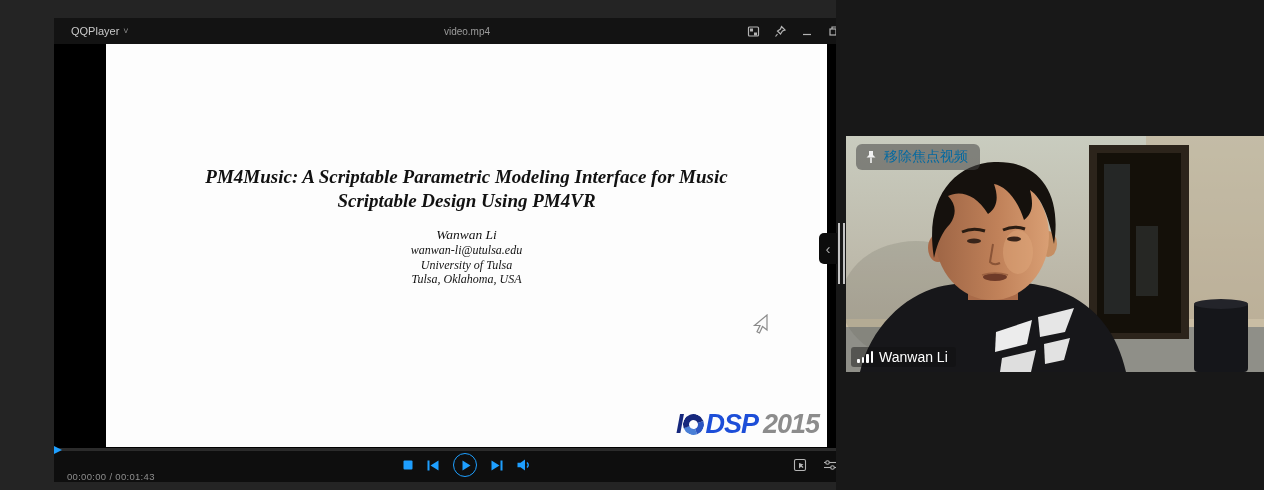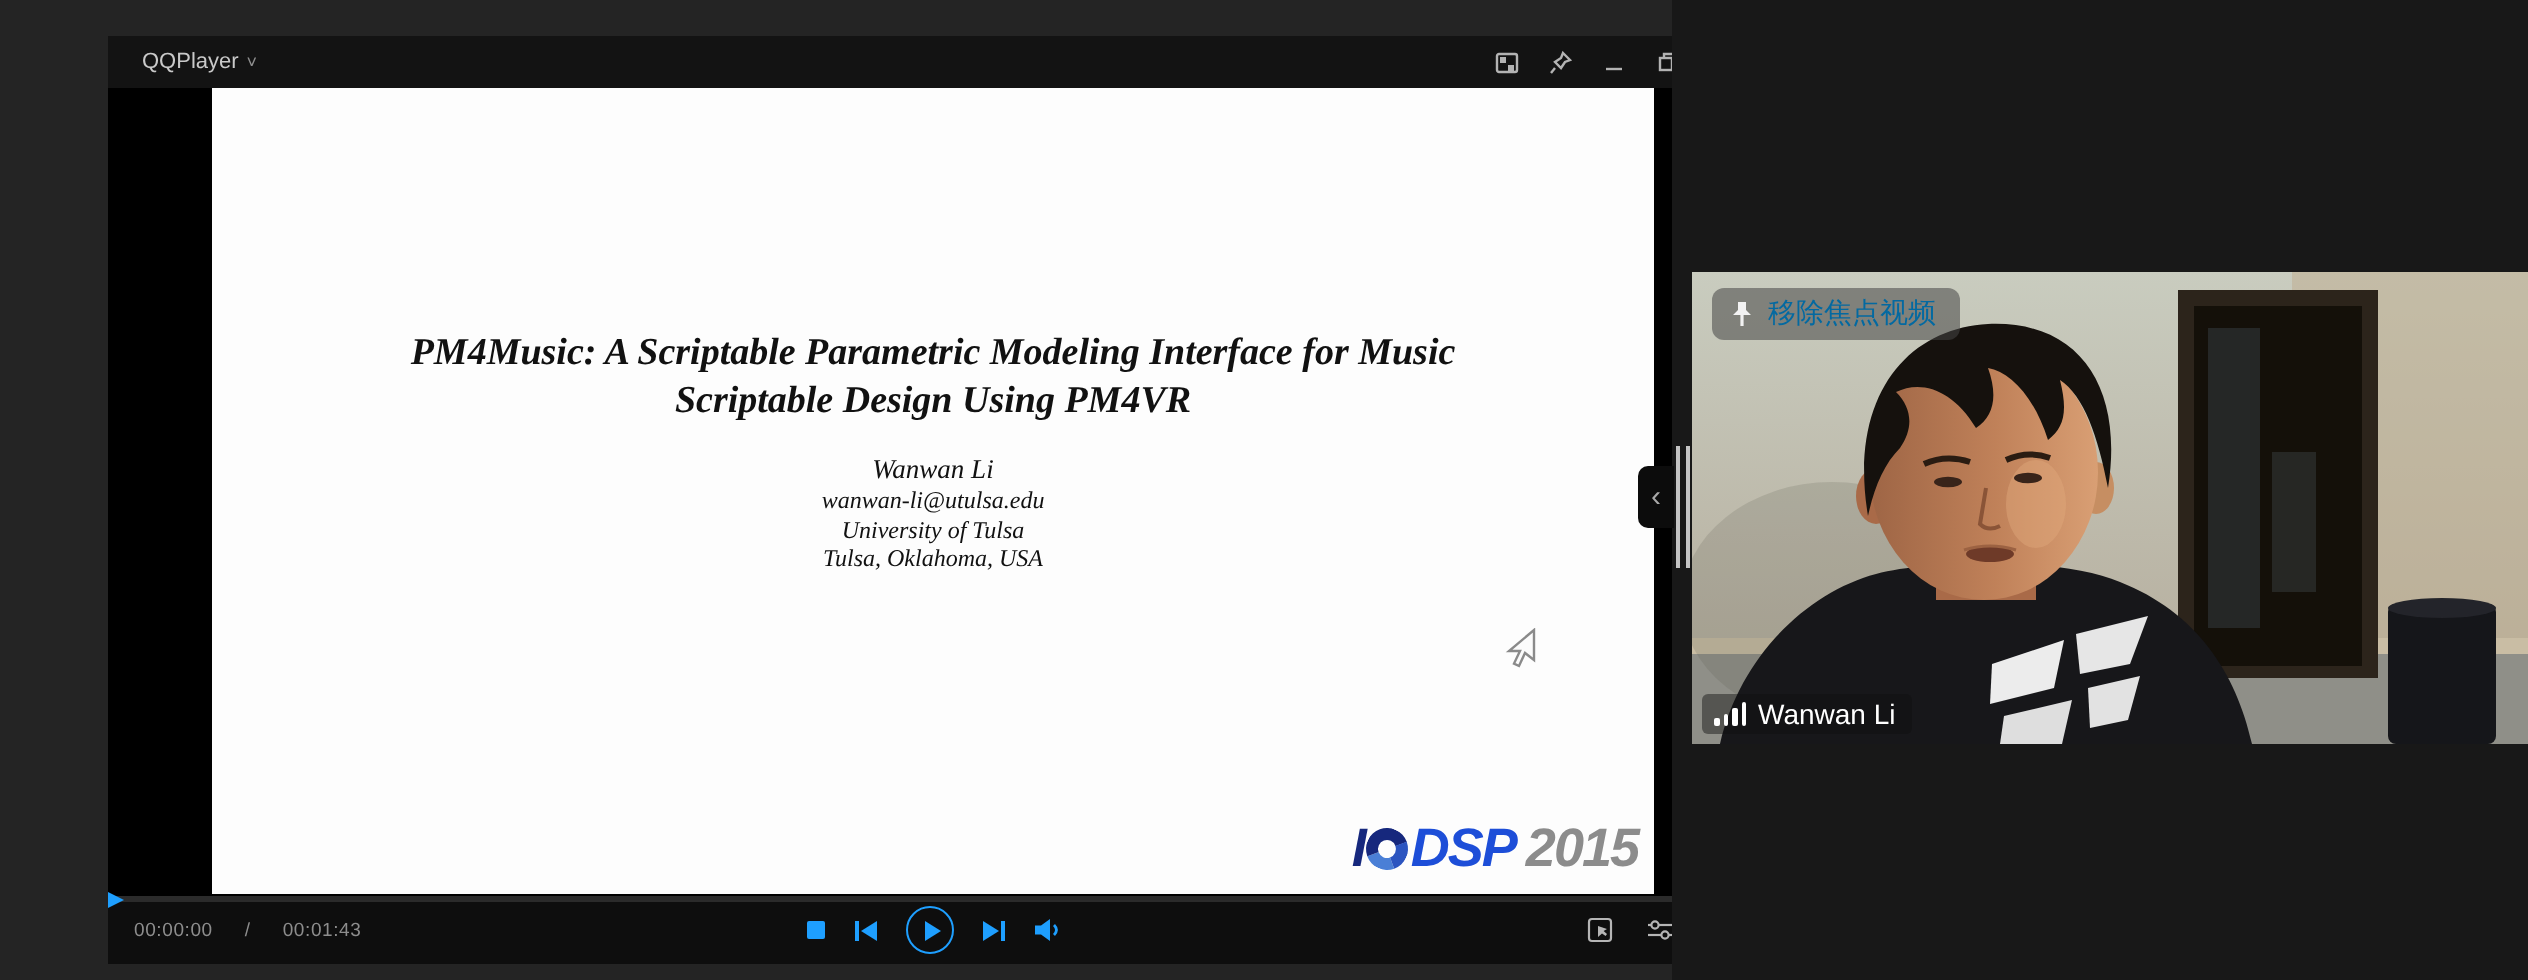--- a/index.html
+++ b/index.html
@@ -45,42 +45,43 @@
               font-family:"Liberation Sans",sans-serif;font-weight:bold;font-size:27px;letter-spacing:-1px;}
   .logo-ring{width:9px;height:9px;border-radius:50%;border:6px solid #16287d;
              border-bottom-color:#4a7fd6;border-right-color:#2c55c0;transform:rotate(25deg);
              margin:0 1px;}
   .cursor-arrow{position:absolute;left:645px;top:270px;}
   
   .controlbar{position:absolute;left:0;bottom:0;width:826px;height:34px;background:#0e0e0e;}
   .progress{position:absolute;left:0;top:0;width:100%;height:3px;background:#2b2b2b;cursor:pointer;}
   .playhead{position:absolute;left:0;top:-2px;width:8px;height:8px;background:#1e9fff;
             clip-path:polygon(0 0,100% 50%,0 100%);}
-  .timestamps{position:absolute;left:13px;top:0;height:34px;display:flex;align-items:center;
-              color:#8d8d8d;font-size:9.5px;letter-spacing:.3px;gap:16px;}
+  .timestamps{position:absolute;left:13px;top:0;height:34px;display:flex;align-items:flex-end;
+              color:#8d8d8d;font-size:9.5px;letter-spacing:.3px;gap:3px;}
   .center-controls{position:absolute;left:50%;transform:translateX(-50%);top:0;height:34px;
                    display:flex;align-items:center;gap:14px;}
   .ctl{display:flex;align-items:center;justify-content:center;cursor:pointer;}
   .play-circle{width:22px;height:22px;border:1.6px solid #1e9fff;border-radius:50%;
                display:flex;align-items:center;justify-content:center;}
   .right-controls{position:absolute;right:13px;top:0;height:34px;display:flex;align-items:center;gap:16px;}
   .right-controls svg{stroke:#b5b5b5;fill:none;stroke-width:1.1;}
 </style>
 </head>
 <body>
 
 <div class="screen">
 
   <div class="player">
 
     <div class="titlebar">
       <div class="app-menu">
         <span>QQPlayer</span>
         <span class="caret">˅</span>
       </div>
+      <div class="file-title">video.mp4</div>
       <div class="win-btns">
         <div class="win-btn">
           <svg width="13" height="13" viewBox="0 0 13 13">
             <rect x="1.5" y="2" width="10" height="9" rx="1"></rect>
             <rect x="3" y="3.5" width="3" height="3" fill="#b3b3b3" stroke="none"></rect>
             <rect x="7" y="7.5" width="3" height="3" fill="#b3b3b3" stroke="none"></rect>
           </svg>
         </div>
         <div class="win-btn">
           <svg width="13" height="13" viewBox="0 0 13 13">

